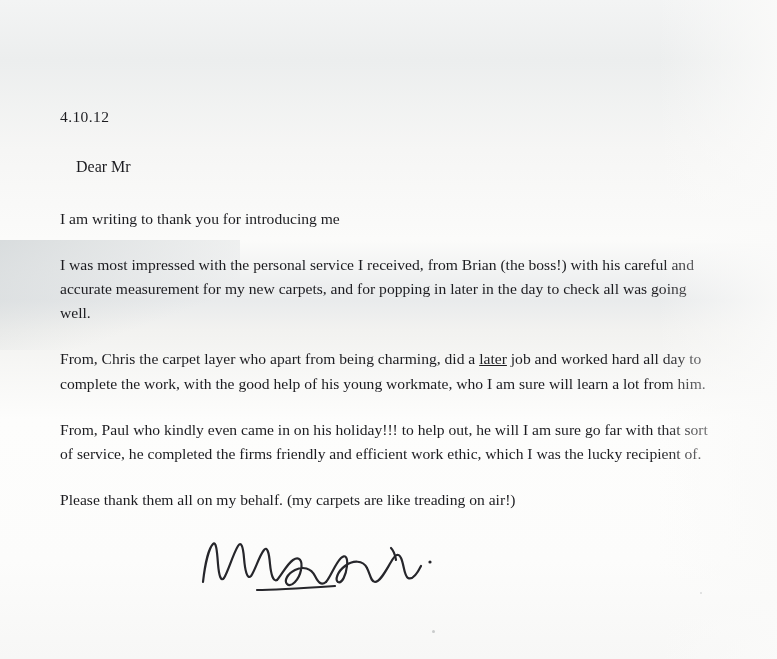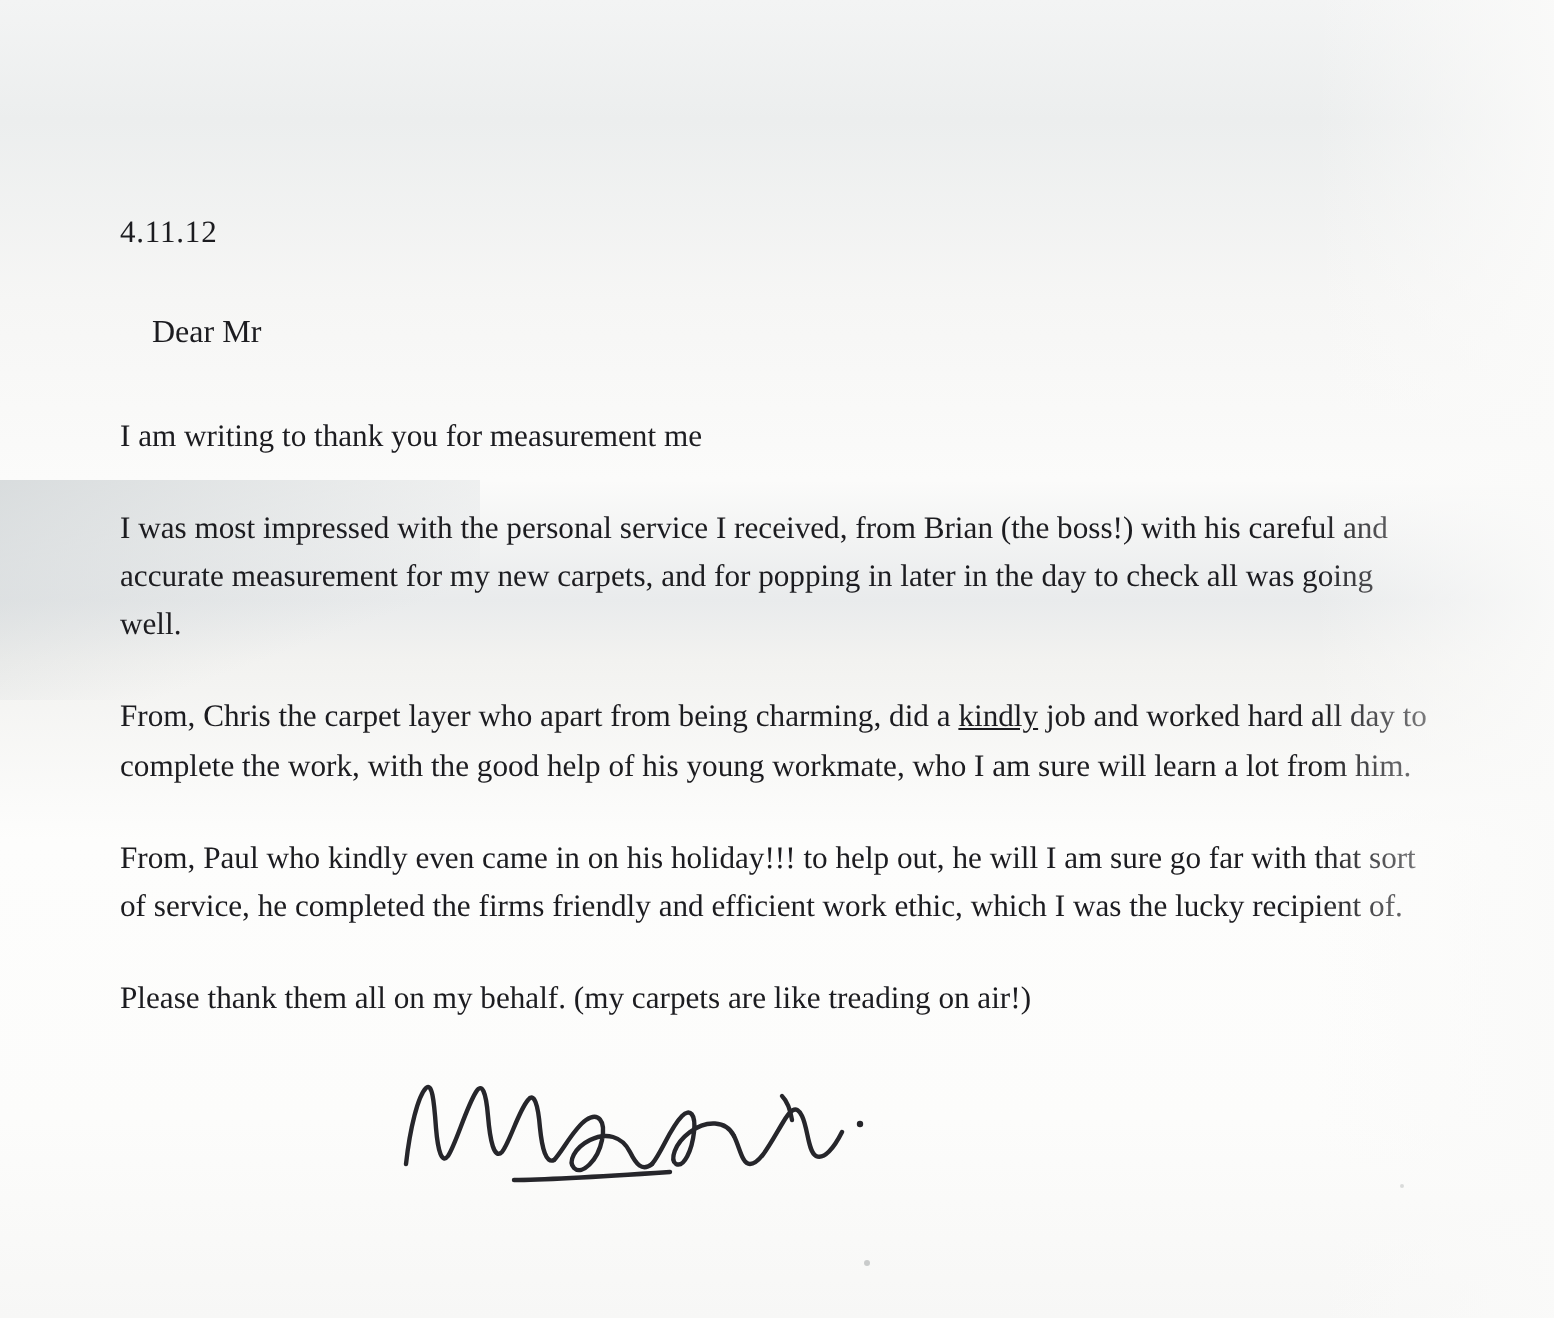--- a/index.html
+++ b/index.html
@@ -102,30 +102,30 @@
   .speck.s1 { left: 432px; top: 630px; }
   .speck.s2 { left: 700px; top: 592px; width: 2px; height: 2px; }
 </style>
 </head>
 <body>
 
 <div class="scan">
 
   <div class="letter">
 
-    <div class="date">4.11.12</div>
+    <div class="date">4.10.12</div>
 
     <div class="salutation">Dear Mr</div>
 
-    <p class="body-par">I am writing to thank you for measurement me</p>
+    <p class="body-par">I am writing to thank you for introducing me</p>
 
     <p class="body-par">I was most impressed with the personal service I received, from Brian (the boss!) with his careful and accurate measurement for my new carpets, and for popping in later in the day to check all was going well.</p>
 
     <p class="body-par">
-      <span>From, Chris the carpet layer who apart from being charming, did a <span class="underlined">kindly</span> job and worked hard all day to complete the work, with the good help of his young workmate, who I am sure will learn a lot from him.</span>
+      <span>From, Chris the carpet layer who apart from being charming, did a <span class="underlined">later</span> job and worked hard all day to complete the work, with the good help of his young workmate, who I am sure will learn a lot from him.</span>
     </p>
 
     <p class="body-par">From, Paul who kindly even came in on his holiday!!! to help out, he will I am sure go far with that sort of service, he completed the firms friendly and efficient work ethic, which I was the lucky recipient of.</p>
 
     <p class="body-par">Please thank them all on my behalf. (my carpets are like treading on air!)</p>
 
   </div>
 
   <div class="signature-area">
     <svg width="260" height="90" viewBox="0 0 260 90" aria-hidden="true">

